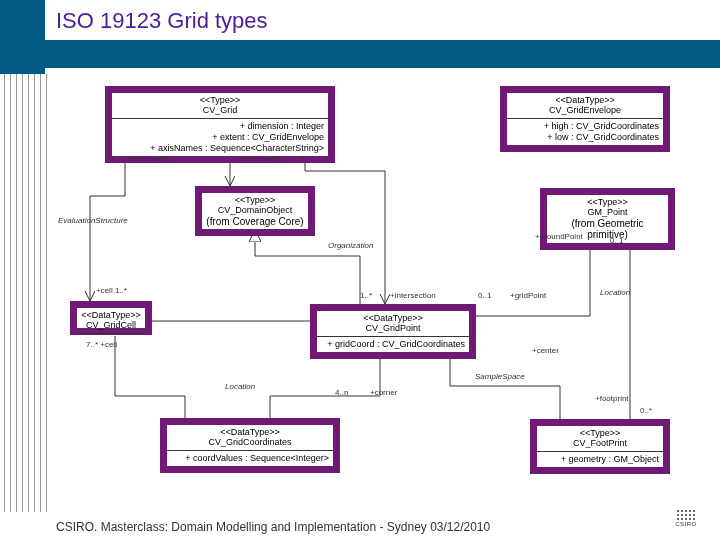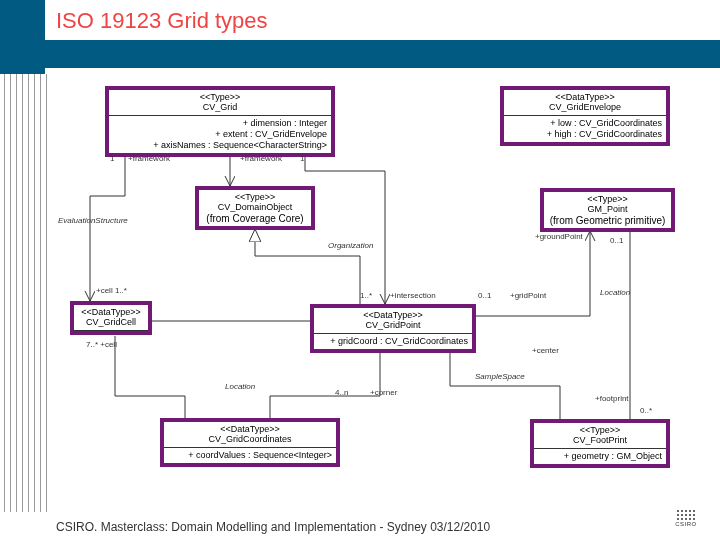--- a/index.html
+++ b/index.html
@@ -32,21 +32,21 @@
     top: 0;
     width: 45px;
     height: 74px;
     background: #005a82;
   }
   .title {
     position: absolute;
     left: 56px;
     top: 8px;
     font-size: 22px;
-    color: #ef4444;
+    color: #4c1d95;
     font-weight: 400;
   }
   .footer {
     position: absolute;
     left: 56px;
     bottom: 6px;
     font-size: 12px;
     color: #333;
   }
   .logo {
@@ -91,21 +91,21 @@
   }
   .diagram {
     position: absolute;
     left: 80px;
     top: 86px;
     width: 600px;
     height: 410px;
   }
   .uml-box {
     position: absolute;
-    border: 4px solid #701a75;
+    border: 7px solid #701a75;
     background: #fff;
     font-size: 9px;
   }
   .uml-head {
     text-align: center;
     border-bottom: 1px solid #333;
     padding: 2px 4px;
     line-height: 1.15;
   }
   .uml-head .stereo {
@@ -206,22 +206,22 @@
       <span class="uml-attr">+ axisNames : Sequence&lt;CharacterString&gt;</span>
     </div>
   </div>
 
   <div class="uml-box" style="left:420px; top:0px; width:170px;">
     <div class="uml-head">
       <span class="stereo">&lt;&lt;DataType&gt;&gt;</span>
       <span class="name">CV_GridEnvelope</span>
     </div>
     <div class="uml-body">
+      <span class="uml-attr">+ high : CV_GridCoordinates</span>
       <span class="uml-attr">+ low : CV_GridCoordinates</span>
-      <span class="uml-attr">+ high : CV_GridCoordinates</span>
     </div>
   </div>
 
   <div class="uml-box" style="left:115px; top:100px; width:120px;">
     <div class="uml-head" style="border-bottom:none">
       <span class="stereo">&lt;&lt;Type&gt;&gt;</span>
       <span class="name">CV_DomainObject</span>
       <span class="origin">(from Coverage Core)</span>
     </div>
   </div>

